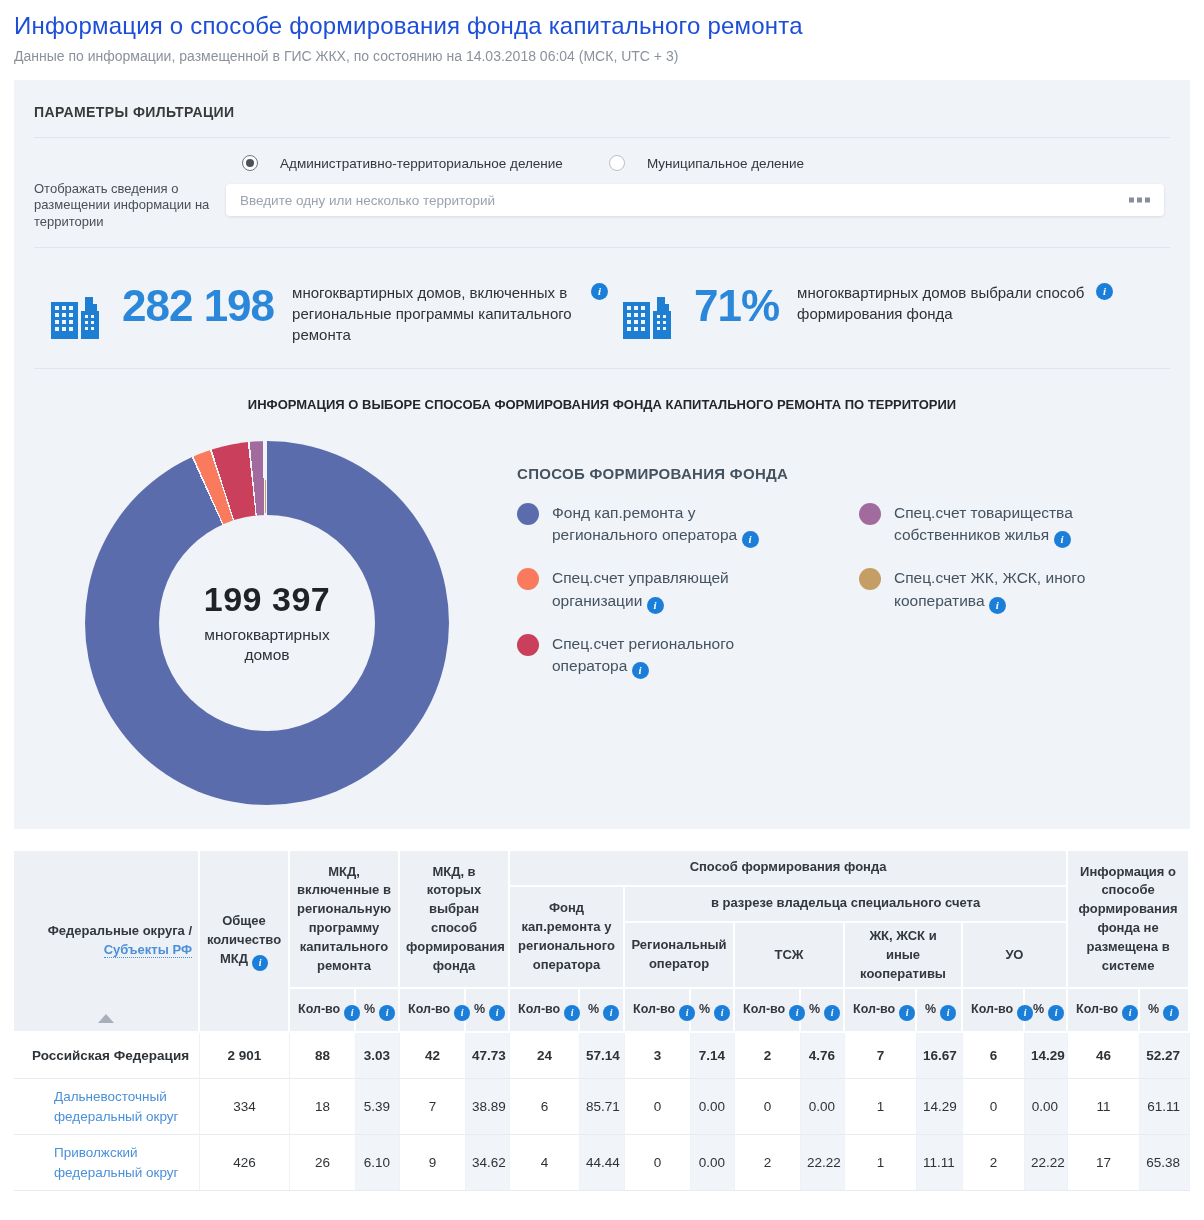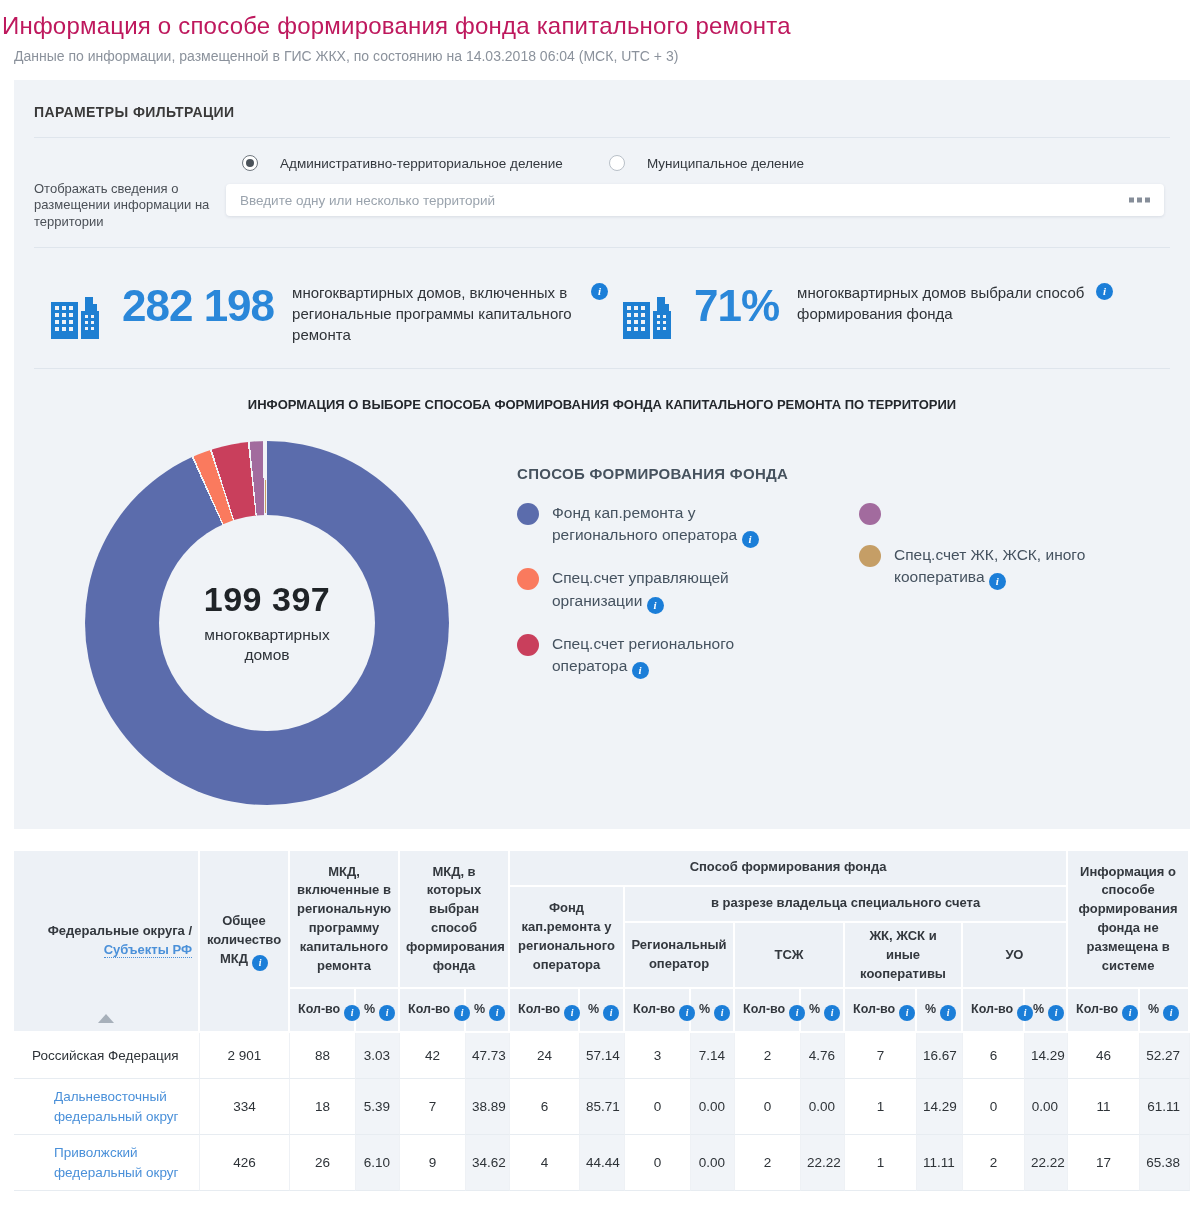--- a/index.html
+++ b/index.html
@@ -9,21 +9,21 @@
     --pct-bg:#f1f4f8;
     --accent:#2a87d9;
     --link:#4a90d9;
     --info:#1b7ed8;
     --text:#333;
   }
   *{box-sizing:border-box;margin:0;padding:0}
   html,body{width:1204px;background:#fff;font-family:"Liberation Sans","DejaVu Sans",sans-serif;color:var(--text)}
   body{height:1220px;overflow:hidden}
 
-  .page-title{margin:12px 2px 0;font-size:24px;font-weight:500;color:#be185d;letter-spacing:.2px}
+  .page-title{margin:12px 14px 0;font-size:24px;font-weight:500;color:#1d4ed8;letter-spacing:.2px}
   .page-subtitle{margin:8px 14px 0;font-size:14px;color:#8b929c}
 
   .panel{margin:16px 14px 0;background:var(--panel);padding:24px 20px 24px}
   .panel-title{font-size:14px;font-weight:bold;color:#3a3a3a;letter-spacing:.4px}
   .divider{border:none;border-top:1px solid var(--divider);margin:17px 0}
 
   
   .filter-row{display:flex;align-items:flex-start}
   .filter-label{width:192px;font-size:13px;color:#4a4f56;line-height:1.25;padding-top:26px}
   .filter-right{flex:1;padding-right:6px}
@@ -77,21 +77,21 @@
   th.col-name .sort{position:absolute;left:50%;bottom:8px;transform:translateX(-50%);width:0;height:0;border-left:8px solid transparent;border-right:8px solid transparent;border-bottom:9px solid #a7b0ba;cursor:pointer}
   .head-link{color:var(--link);font-weight:bold;border-bottom:1px dotted var(--link);cursor:pointer}
   th.sub{text-align:left;padding-left:8px;font-size:12.5px;white-space:nowrap}
   th .info{width:16px;height:16px;line-height:16px;font-size:10px;vertical-align:-3px;margin-left:4px}
   td{background:#fff;border-right:1px solid #eef1f5;border-bottom:1px solid #e7ecf1;font-size:13.5px;color:#2e3338;vertical-align:middle;padding:4px 6px}
   td.pct{background:var(--pct-bg);text-align:right;padding-right:9px}
   td.cnt,td.ct{text-align:center}
   td.cell-name{text-align:left;padding-left:18px;line-height:1.5}
   td.cell-name .indent{padding-left:22px;display:inline-block}
   td.cell-name .rowlink{color:var(--link);cursor:pointer}
-  tbody tr.r0 td{font-weight:normal}
+  tbody tr.r0 td{font-weight:bold}
   tbody tr.r0{height:46px}
   tbody tr{height:56px}
 </style>
 </head>
 <body>
 
 <h1 class="page-title">Информация о способе формирования фонда капитального ремонта</h1>
 <div class="page-subtitle">Данные по информации, размещенной в ГИС ЖКХ, по состоянию на 14.03.2018 06:04 (МСК, UTC + 3)</div>
 
 <div class="panel">
@@ -224,20 +224,21 @@
             <span class="legend-text"><span>Спец.счет управляющей организации</span> <span class="info"></span></span>
           </div>
           <div class="legend-item">
             <span class="legend-dot" style="background-color: rgb(201, 63, 92);"></span>
             <span class="legend-text"><span>Спец.счет регионального оператора</span> <span class="info"></span></span>
           </div>
         </div>
         <div class="legend-col">
           <div class="legend-item">
             <span class="legend-dot" style="background-color: rgb(162, 107, 158);"></span>
+            <span class="legend-text"><span>Спец.счет товарищества собственников жилья</span> <span class="info"></span></span>
           </div>
           <div class="legend-item">
             <span class="legend-dot" style="background-color: rgb(197, 158, 102);"></span>
             <span class="legend-text"><span>Спец.счет ЖК, ЖСК, иного кооператива</span> <span class="info"></span></span>
           </div>
         </div>
       </div>
     </div>
   </div>
 </div>

